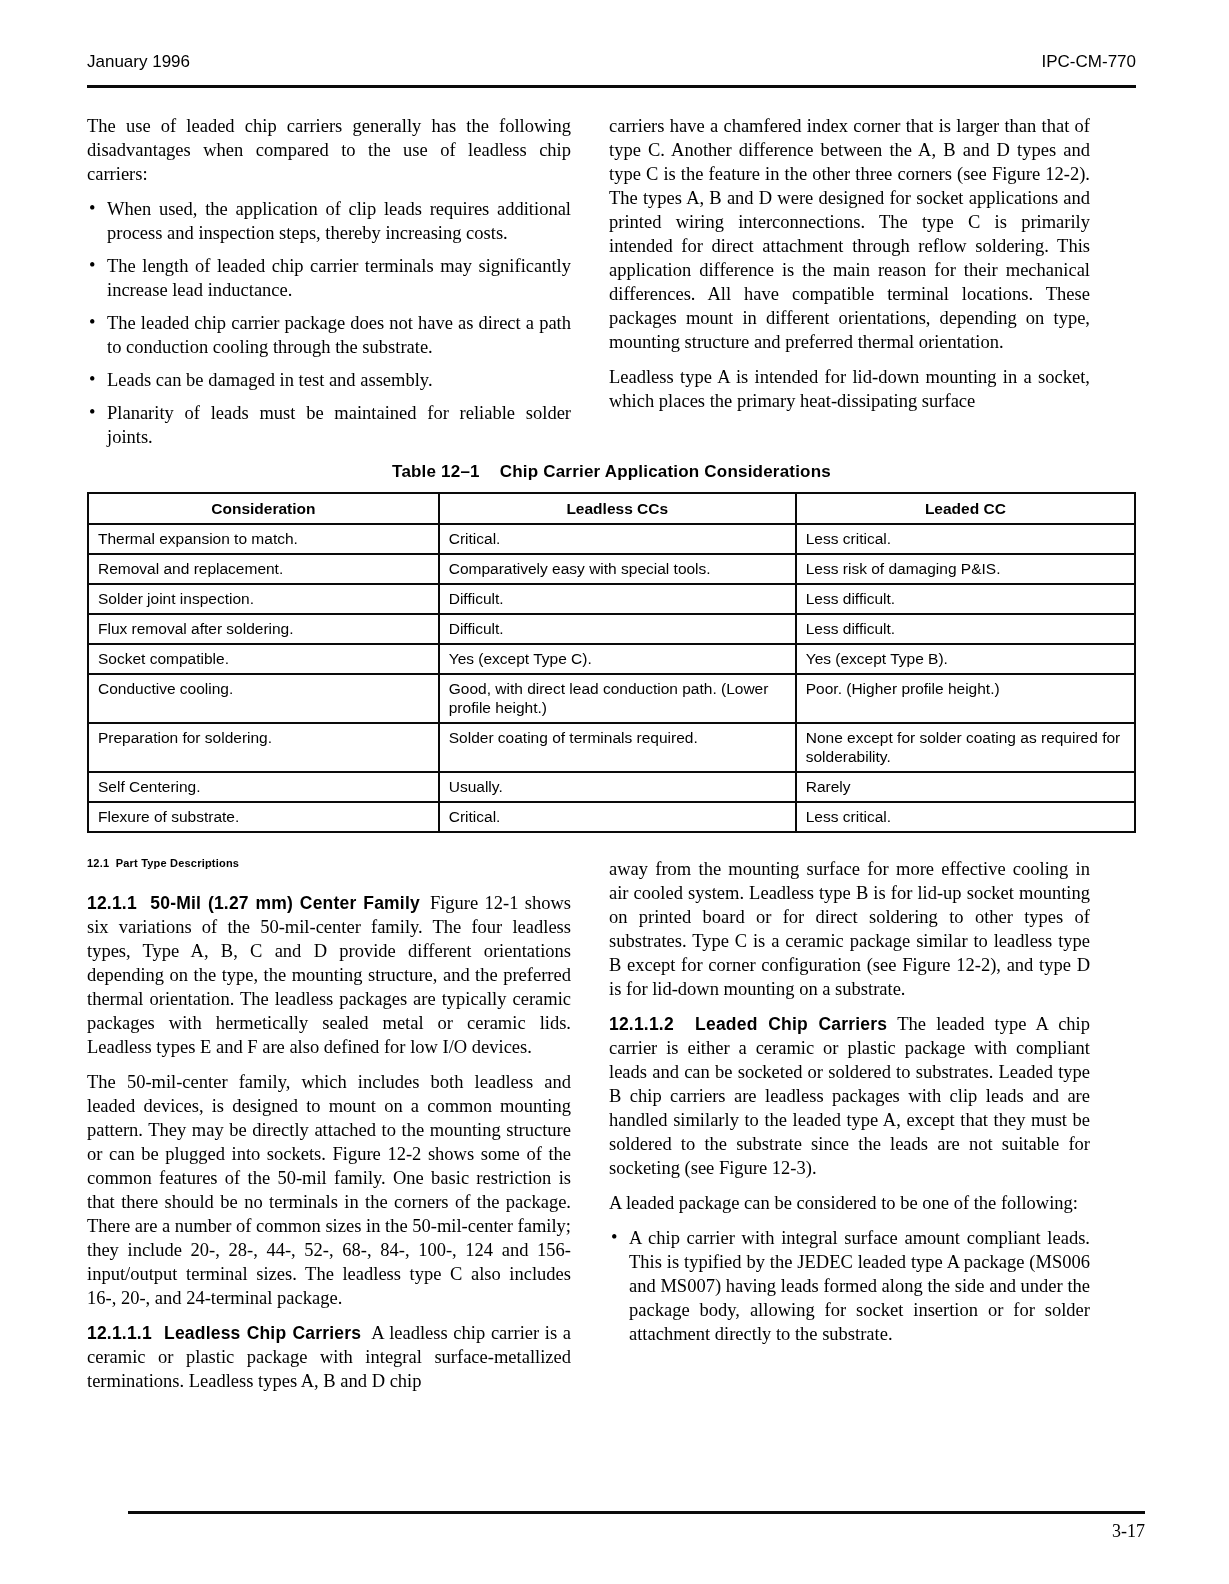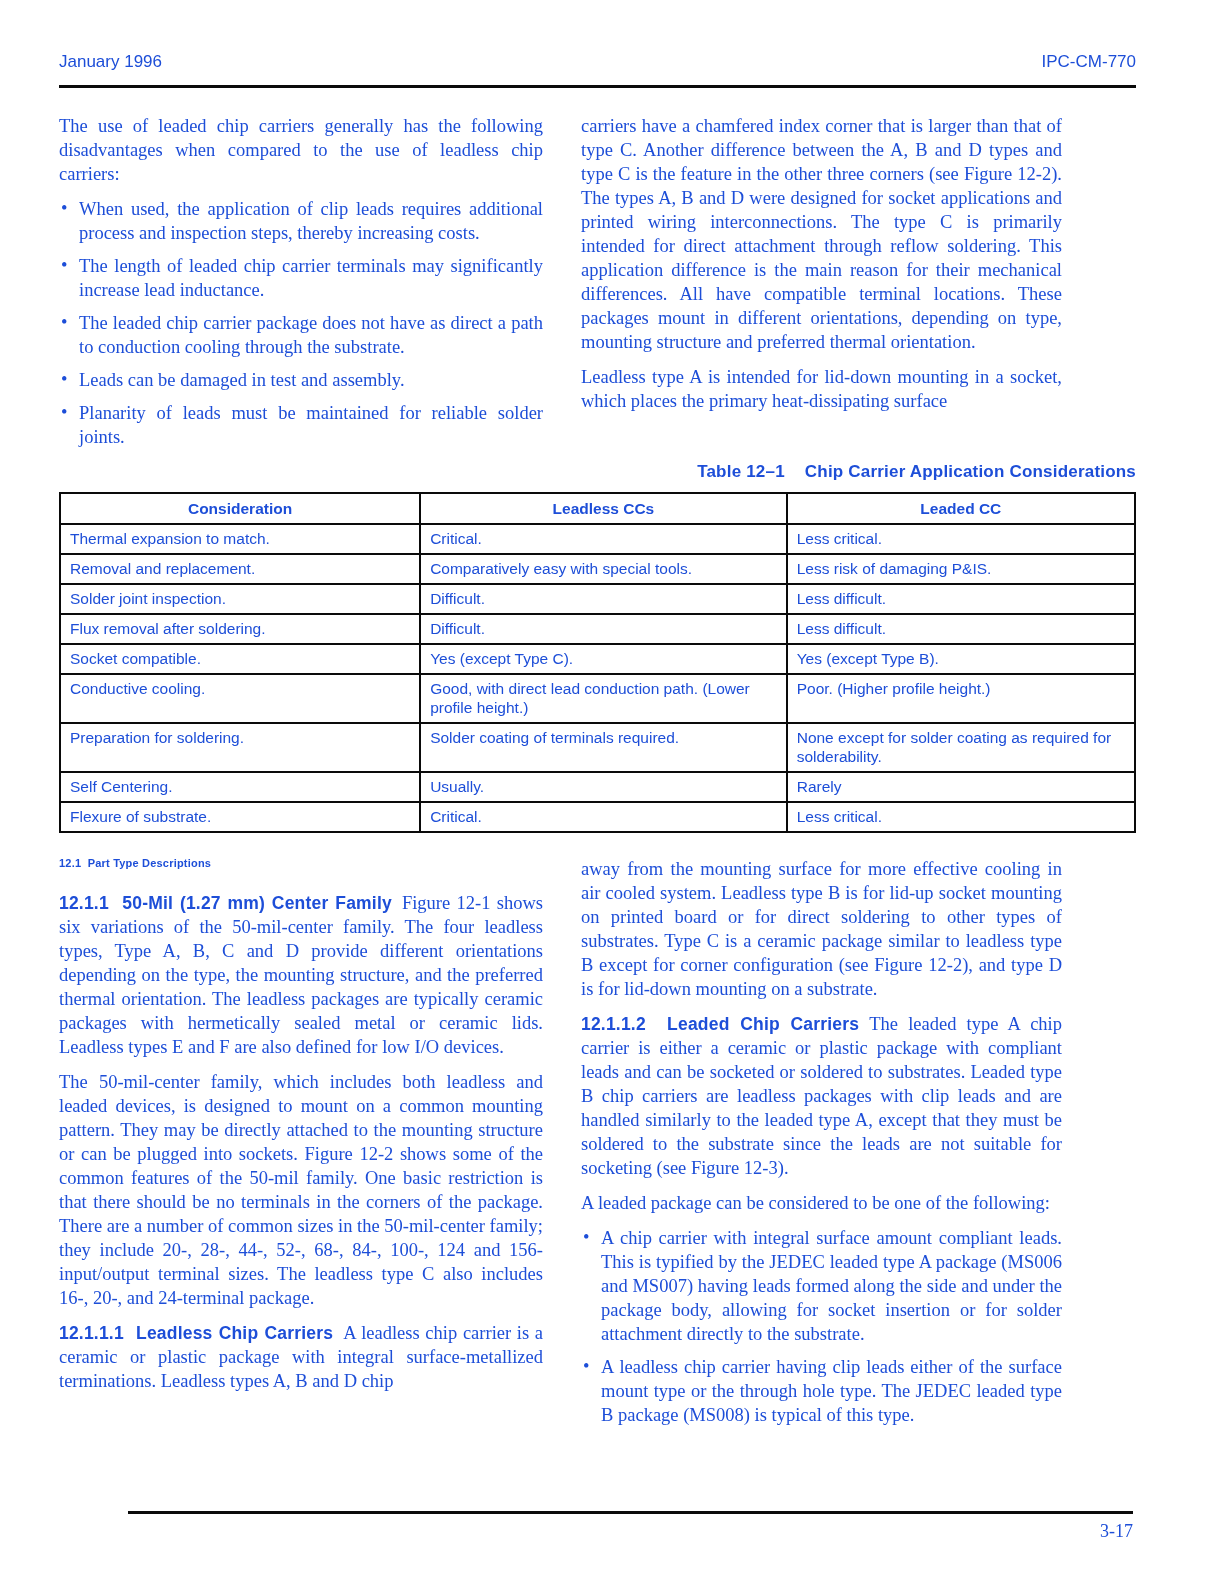--- a/index.html
+++ b/index.html
@@ -3,23 +3,23 @@
 <meta charset="utf-8">
 <style>
   * { box-sizing: border-box; }
   html, body { margin: 0; padding: 0; background: #e8e8e8; }
   .page {
     position: relative;
     width: 1229px;
     height: 1584px;
     margin: 0 auto;
     background: #ffffff;
-    color: #1d4ed8;
+    color: #000000;
     font-family: "Liberation Serif", serif;
-    padding: 52px 93px 0 59px;
+    padding: 52px 93px 0 87px;
     overflow: hidden;
   }
   
   .page-header {
     display: flex;
     justify-content: space-between;
     align-items: baseline;
     font-family: "Liberation Sans", sans-serif;
     font-size: 17px;
     padding-bottom: 13px;
@@ -52,21 +52,21 @@
     position: absolute;
     left: 2px;
     top: -1px;
   }
   
   .table-block { margin-top: 2px; }
   .table-title {
     font-family: "Liberation Sans", sans-serif;
     font-weight: bold;
     font-size: 17px;
-    text-align: right;
+    text-align: center;
     margin: 4px 0 10px 0;
     letter-spacing: 0.2px;
   }
   .table-title .t-label { margin-right: 20px; }
   table.data {
     width: 100%;
     border-collapse: collapse;
     border: 2px solid #c4b5fd;
     font-family: "Liberation Sans", sans-serif;
     font-size: 15.5px;
@@ -102,21 +102,21 @@
     font-family: "Liberation Sans", sans-serif;
     font-size: 17.5px;
     font-weight: bold;
     letter-spacing: 0.2px;
     margin-right: 10px;
   }
   
   .page-footer {
     position: absolute;
     left: 128px;
-    right: 96px;
+    right: 84px;
     top: 1511px;
     border-top: 3px solid #0a0a0a;
     padding-top: 7px;
     text-align: right;
     font-size: 18px;
     font-family: "Liberation Serif", serif;
   }
 </style>
 </head>
 <body>
@@ -221,21 +221,20 @@
         <span class="inline-head">12.1.1.1&nbsp; Leadless Chip Carriers</span><span>A leadless chip carrier is a ceramic or plastic package with integral surface-metallized terminations. Leadless types A, B and D chip</span>
       </p>
     </div>
     <div class="col">
       <p class="body-para">away from the mounting surface for more effective cooling in air cooled system. Leadless type B is for lid-up socket mounting on printed board or for direct soldering to other types of substrates. Type C is a ceramic package similar to leadless type B except for corner configuration (see Figure 12-2), and type D is for lid-down mounting on a substrate.</p>
       <p class="body-para">
         <span class="inline-head">12.1.1.2&nbsp; Leaded Chip Carriers</span><span>The leaded type A chip carrier is either a ceramic or plastic package with compliant leads and can be socketed or soldered to substrates. Leaded type B chip carriers are leadless packages with clip leads and are handled similarly to the leaded type A, except that they must be soldered to the substrate since the leads are not suitable for socketing (see Figure 12-3).</span>
       </p>
       <p class="body-para">A leaded package can be considered to be one of the following:</p>
       <div class="bullet"><span>A chip carrier with integral surface amount compliant leads. This is typified by the JEDEC leaded type A package (MS006 and MS007) having leads formed along the side and under the package body, allowing for socket insertion or for solder attachment directly to the substrate.</span></div>
-      <div class="bullet"><span>A leadless chip carrier having clip leads either of the surface mount type or the through hole type. The JEDEC leaded type B package (MS008) is typical of this type.</span></div>
     </div>
   </div>
 
   <footer class="page-footer">
     <span>3-17</span>
   </footer>
 
 </div>
 
 </body></html>

